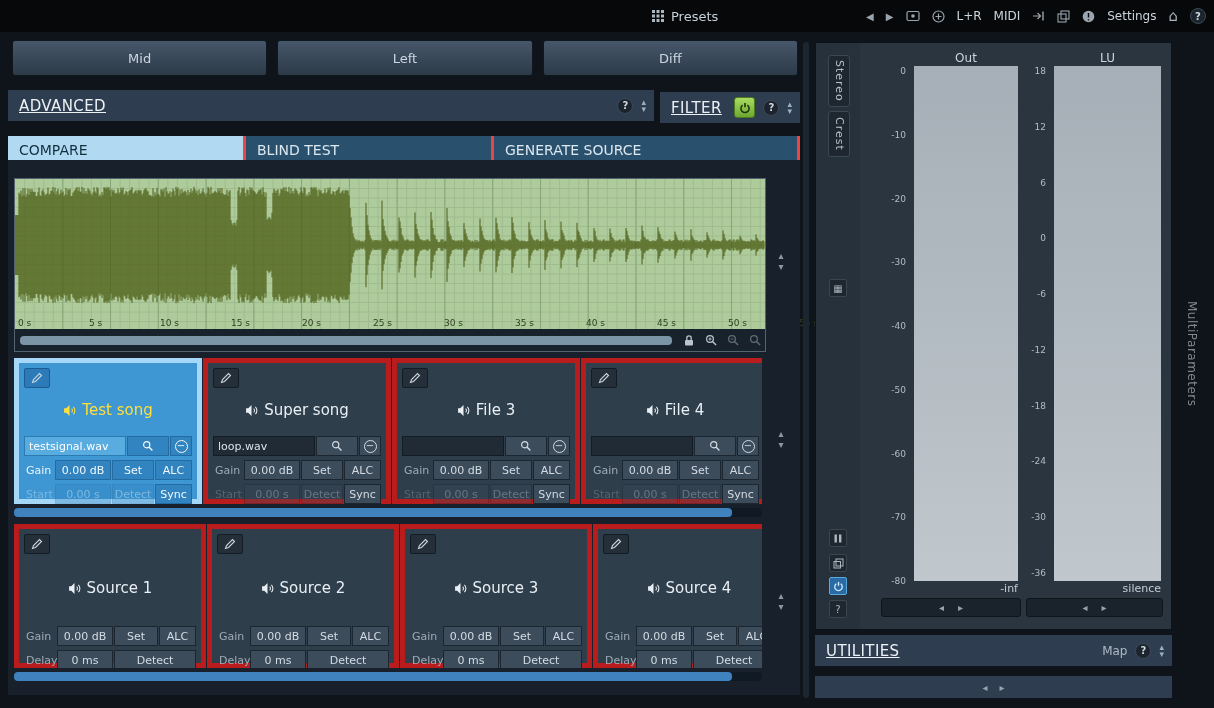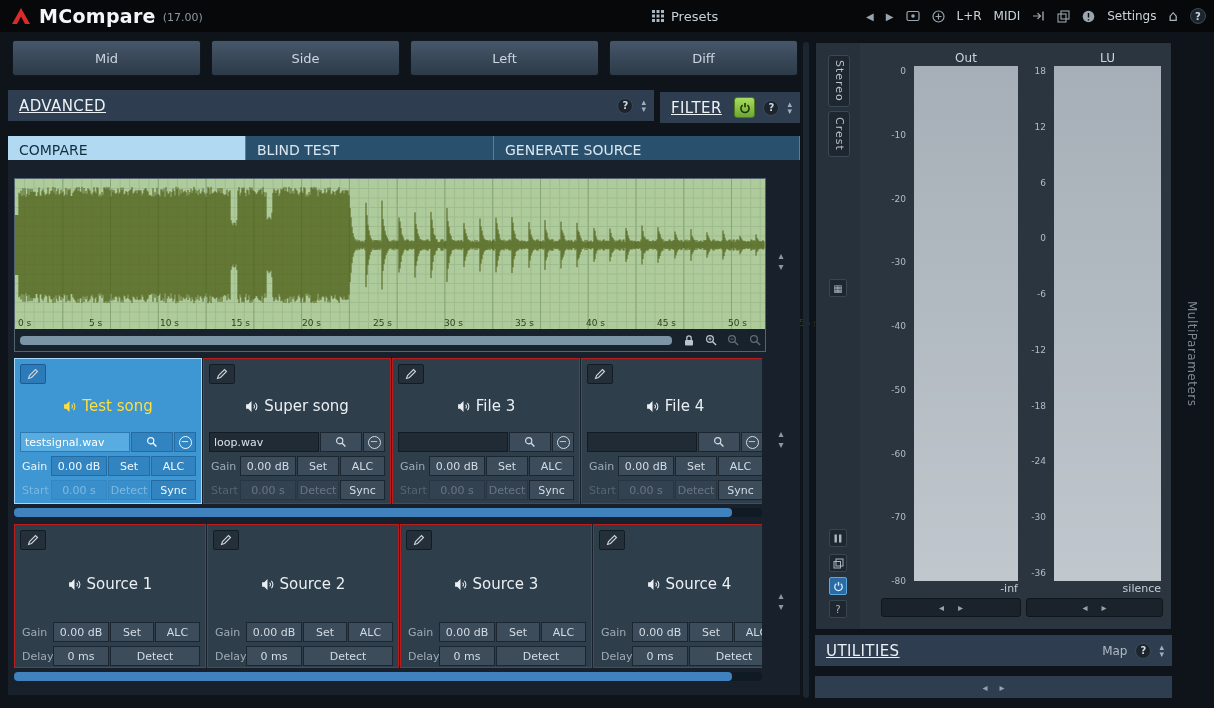--- a/index.html
+++ b/index.html
@@ -38,21 +38,21 @@
   .sec-tools { margin-left:auto; display:flex; align-items:center; gap:8px; padding-right:8px; }
   .collapse { display:flex; flex-direction:column; line-height:7px; font-size:9px; color:#9db0bf; cursor:pointer; }
   .adv-bar { left:8px; top:90px; width:646px; }
   .filter-bar { left:660px; top:92px; width:140px; }
   .power-btn { width:21px; height:21px; border-radius:3px; background:linear-gradient(#a8dc60,#6da832);
                border:1px solid #4c7a1c; display:flex; align-items:center; justify-content:center; cursor:pointer; }
 
   
   .tab-bar { position:absolute; left:8px; top:136px; width:792px; height:24px; display:flex; }
   .tab { height:28px; display:flex; align-items:center; padding-left:11px; font-size:14px;
-         background:#29506d; color:#dce7ef; border-right:1px solid #ef4444; cursor:pointer; }
+         background:#29506d; color:#dce7ef; border-right:3px solid #ef4444; cursor:pointer; }
   .tab:nth-child(1){ width:238px; } .tab:nth-child(2){ width:248px; } .tab:nth-child(3){ width:306px; }
   .tab.active { background:#b2d9f2; color:#11303f; }
 
   
   .content-bg { position:absolute; left:8px; top:160px; width:792px; height:535px; background:#18212b; }
 
   
   .wave-panel { position:absolute; left:14px; top:178px; width:752px; height:174px; border:1px solid #53646f; background:#18222c; }
   .wave-plot { position:absolute; left:0; top:0; width:750px; height:150px; background:#aecb9c; cursor:pointer; }
   .wave-plot svg { position:absolute; left:0; top:0; }
@@ -64,21 +64,21 @@
   .wv-ico svg { display:block; }
   .dim-ico { opacity:.45; }
 
   
   .stepper { position:absolute; left:766px; width:30px; text-align:center; line-height:11px; font-size:10px; color:#8b97a1; cursor:pointer; }
 
   
   .slot-row { position:absolute; left:14px; display:flex; gap:1px; overflow:hidden; }
   .file-row { top:358px; width:748px; height:146px; }
   .source-row { top:524px; width:748px; height:144px; }
-  .slot { position:relative; flex:none; background:#2f3e4b; border:1px solid #b91c1c; cursor:pointer; }
+  .slot { position:relative; flex:none; background:#2f3e4b; border:5px solid #b91c1c; cursor:pointer; }
   .file-slot { width:188px; height:146px; }
   .source-slot { width:192px; height:144px; }
   .slot.selected { background:#3e96d2; border-color:#a5d8f8; }
   .edit-btn { position:absolute; left:5px; top:5px; width:26px; height:20px; background:#242f3a; border:1px solid #121c25;
               border-radius:2px; display:flex; align-items:center; justify-content:center; color:#cdd7e0; cursor:pointer; }
   .selected .edit-btn { background:#2d7ab8; border-color:#1d5c92; }
   .slot-name { position:absolute; left:0; right:0; display:flex; align-items:center; justify-content:center; gap:6px;
                font-size:15px; color:#e9eff4; }
   .file-slot .slot-name { top:38px; } .source-slot .slot-name { top:50px; }
   .selected .slot-name { color:#ffdf3c; }
@@ -146,30 +146,20 @@
   
   .mp-label { position:absolute; left:1178px; top:0; width:28px; height:708px; display:flex; align-items:center; justify-content:center;
               writing-mode:vertical-rl; font-size:12px; color:#7e8892; letter-spacing:.5px; cursor:pointer; }
 </style>
 </head>
 <body>
 
 <div class="app">
 
   <header class="titlebar">
-    <div class="tb-left">
-      <span class="ico">
-        <svg width="22" height="22" viewBox="0 0 22 22">
-            <polygon points="2,19 11,3 20,19" fill="#d92b2b"></polygon>
-            <polygon points="7,19 11,11.5 15,19" fill="#060809"></polygon>
-          </svg>
-      </span>
-      <span class="app-title">MCompare</span>
-      <span class="app-version">(17.00)</span>
-    </div>
     <div class="tb-presets">
       <span class="ico">
         <svg width="12" height="12" viewBox="0 0 12 12" fill="#aab6c0">
             <rect x="0" y="0" width="3" height="3"></rect>
             <rect x="4.5" y="0" width="3" height="3"></rect>
             <rect x="9" y="0" width="3" height="3"></rect>
             <rect x="0" y="4.5" width="3" height="3"></rect>
             <rect x="4.5" y="4.5" width="3" height="3"></rect>
             <rect x="9" y="4.5" width="3" height="3"></rect>
             <rect x="0" y="9" width="3" height="3"></rect>
@@ -216,21 +206,20 @@
       </span>
       <span class="tb-txt">Settings</span>
       <span class="home-glyph">⌂</span>
       <span class="help-circle">?</span>
     </div>
   </header>
 
   <div class="chan-row">
   <div class="chan-btn">Mid</div>
 
-  <div class="chan-btn">Side</div>
 
   <div class="chan-btn">Left</div>
 
 
   <div class="chan-btn">Diff</div>
 </div>
 
   <div class="sec-bar adv-bar">
     <span class="sec-label">ADVANCED</span>
     <span class="sec-tools">

